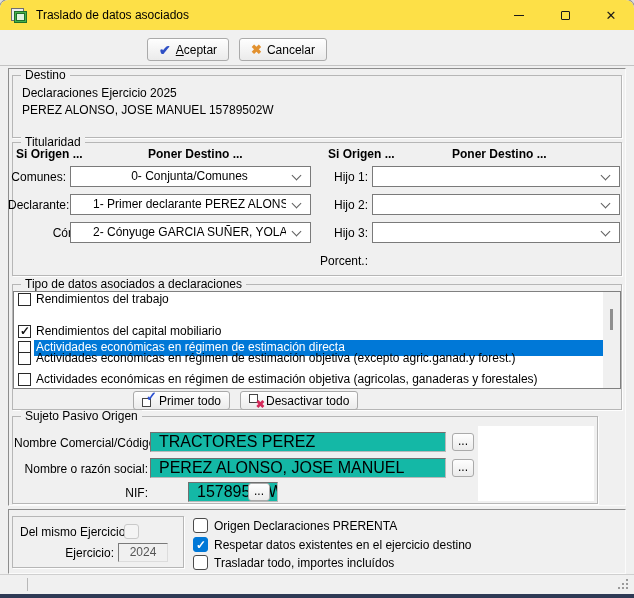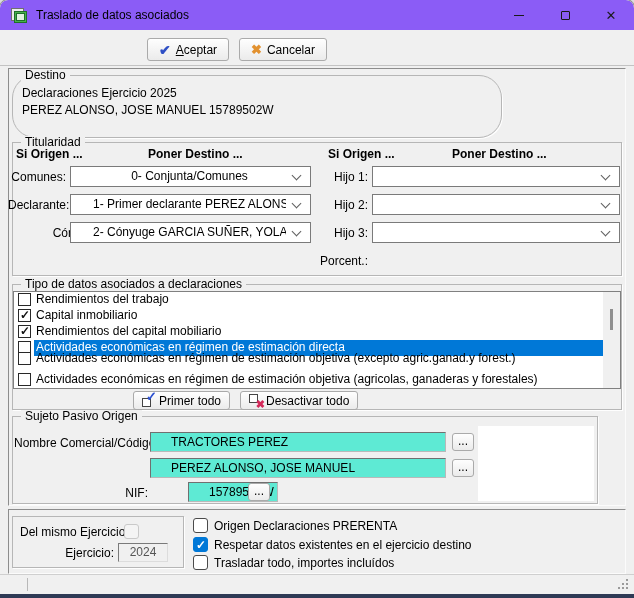--- a/index.html
+++ b/index.html
@@ -7,21 +7,21 @@
   body { font-family:"Liberation Sans", sans-serif; }
 
   .window {
     position:relative; width:634px; height:598px; overflow:hidden;
     background:#f0f0f0; color:#000; font-size:12px;
     border-radius:8px 8px 0 0;
     box-shadow:0 0 0 1px #8a8a8a;
   }
 
   
-  .titlebar { position:absolute; left:0; top:0; width:634px; height:30px; background:#8b5cf6; border-radius:8px 8px 0 0; }
+  .titlebar { position:absolute; left:0; top:0; width:634px; height:30px; background:#fde047; border-radius:8px 8px 0 0; }
   .app-icon { position:absolute; left:11px; top:7px; width:16px; height:16px; }
   .title-text { position:absolute; left:36px; top:8px; font-size:12px; white-space:nowrap; }
   .winbtn { position:absolute; top:0; width:46px; height:30px; display:flex; align-items:center; justify-content:center; }
   .glyph-min { width:10px; height:1px; background:#1a1a1a; }
   .glyph-max { width:9px; height:9px; border:1px solid #1a1a1a; border-radius:1px; }
   .glyph-close { font-size:13px; color:#1a1a1a; line-height:13px; }
 
   
   .toolbar { position:absolute; left:0; top:30px; width:634px; height:36px; background:#f0f0f0; border-bottom:1px solid #c3c3c3; }
   .tb-btn {
@@ -72,21 +72,21 @@
     background:linear-gradient(#fefefe,#ebebeb); display:flex; align-items:center; justify-content:center;
     gap:4px; font-size:12px; padding:0 8px;
   }
   .ico-composite { position:relative; width:13px; height:13px; }
   .ico-sq-bl { position:absolute; left:0; bottom:0; width:9px; height:9px; border:1px solid #444; background:#fff; }
   .ico-sq-tl { position:absolute; left:0; top:0; width:9px; height:9px; border:1px solid #444; background:#fff; }
   .ico-check-blue { position:absolute; right:-2px; top:-4px; color:#2b50d0; font-weight:bold; font-size:13px; line-height:13px; }
   .ico-x-red { position:absolute; right:-3px; bottom:-3px; color:#d42a5a; font-weight:bold; font-size:11px; line-height:11px; }
 
   
-  .field { position:absolute; height:20px; background:#5eead4; font-size:12px; line-height:18px; padding:0 20px;
+  .field { position:absolute; height:20px; background:#14b8a6; font-size:16px; line-height:18px; padding:0 8px;
            border:1px solid; border-color:#707070 #b9b9b9 #b9b9b9 #707070; white-space:nowrap; overflow:hidden; }
   .browse-btn { position:absolute; width:22px; height:18px; border:1px solid #aaa; border-radius:3px;
            background:linear-gradient(#fefefe,#ebebeb); font-size:12px; line-height:14px; text-align:center; }
   .white-pane { position:absolute; left:478px; top:426px; width:116px; height:75px; background:#fff; }
 
   
   .opt-box { position:absolute; width:15px; height:15px; background:#fff; border:1px solid #4a4a4a; border-radius:3px; }
   .opt-box.checked { background:#0078d7; border-color:#0078d7; }
   .opt-box.checked::after { content:"✓"; position:absolute; left:2px; top:0; color:#fff; font-size:12px; font-weight:bold; line-height:14px; }
   .opt-box.disabled { border-color:#c9c9c9; background:#f4f4f4; }
@@ -131,21 +131,21 @@
       <span class="ul-first">Aceptar</span>
     </div>
     <div class="tb-btn" style="left:239px">
       <span class="ico-cancel">✖</span>
       <span>Cancelar</span>
     </div>
   </div>
 
   <div class="panel panel-main"></div>
 
-  <div class="groupbox" style="left:12px; top:75px; width:490px; height:63px;border-radius:23px;">
+  <div class="groupbox" style="left:12px; top:75px; width:610px; height:63px;">
     <span class="gb-label">Destino</span>
   </div>
   <span class="stext" style="left:22px; top:86px;">Declaraciones Ejercicio 2025</span>
   <span class="stext" style="left:22px; top:103px;">PEREZ ALONSO, JOSE MANUEL 15789502W</span>
 
   <div class="groupbox" style="left:12px; top:142px; width:610px; height:134px;">
     <span class="gb-label">Titularidad</span>
   </div>
   <span class="stext bold" style="left:16px;  top:147px;">Si Origen ...</span>
   <span class="stext bold" style="left:148px; top:147px;">Poner Destino ...</span>
@@ -185,24 +185,20 @@
   </div>
   <span class="r-label" style="left:300px; top:254px; width:68px;">Porcent.:</span>
 
   <div class="groupbox" style="left:12px; top:284px; width:610px; height:126px;">
     <span class="gb-label">Tipo de datos asociados a declaraciones</span>
   </div>
   <div class="listbox">
     <div class="list-row" style="top:0">
       <span class="cb"></span>
       <span class="row-label">Rendimientos del trabajo</span>
-    </div>
-    <div class="list-row" style="top:16px">
-      <span class="cb checked"></span>
-      <span class="row-label">Capital inmobiliario</span>
     </div>
     <div class="list-row" style="top:32px">
       <span class="cb checked"></span>
       <span class="row-label">Rendimientos del capital mobiliario</span>
     </div>
     <div class="list-row selected" style="top:48px">
       <span class="cb"></span>
       <span class="row-label">Actividades económicas en régimen de estimación directa</span>
     </div>
     <div class="list-row" style="top:59px">
@@ -234,20 +230,21 @@
 
   <div class="groupbox" style="left:12px; top:416px; width:586px; height:88px;">
     <span class="gb-label">Sujeto Pasivo Origen</span>
   </div>
   <div class="white-pane"></div>
 
   <span class="r-label" style="left:14px; top:436px; width:134px;">Nombre Comercial/Código:</span>
   <div class="field" style="left:150px; top:432px; width:296px;">TRACTORES PEREZ</div>
   <div class="browse-btn" style="left:452px; top:433px;">...</div>
 
+  <span class="r-label" style="left:14px; top:462px; width:134px;">Nombre o razón social:</span>
   <div class="field" style="left:150px; top:458px; width:296px;">PEREZ ALONSO, JOSE MANUEL</div>
   <div class="browse-btn" style="left:452px; top:459px;">...</div>
 
   <span class="r-label" style="left:14px; top:486px; width:134px;">NIF:</span>
   <div class="field" style="left:150px; top:482px; width:90px;margin-left:38px;">15789502W</div>
   <div class="browse-btn" style="left:248px; top:483px;">...</div>
 
   <div class="panel panel-bottom"></div>
   <div class="groupbox" style="left:12px; top:516px; width:172px; height:52px;"></div>
   <span class="stext disabled-text" style="left:20px; top:525px;">Del mismo Ejercicio</span>

